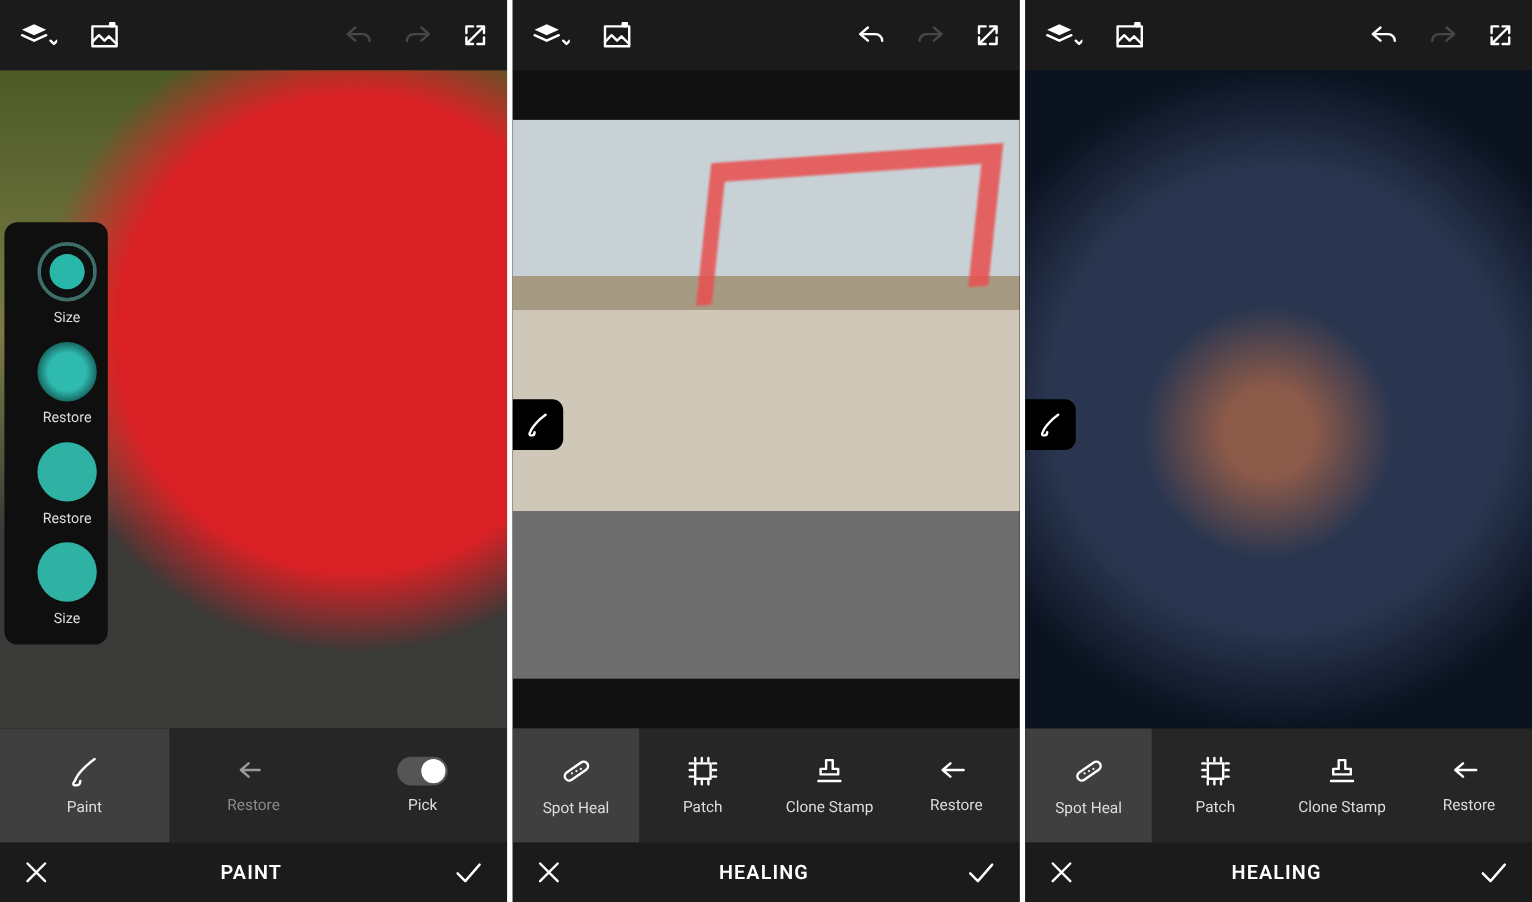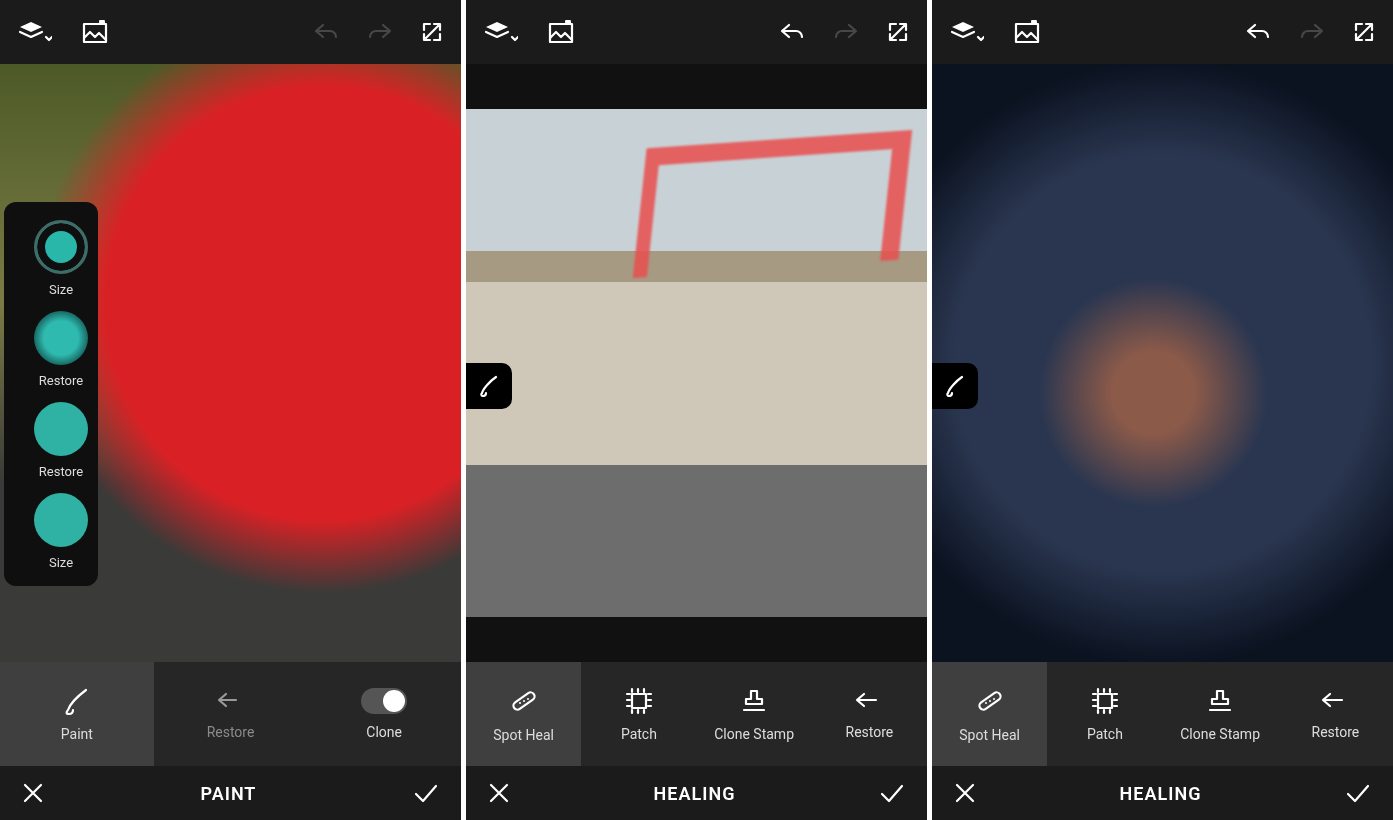--- a/index.html
+++ b/index.html
@@ -219,21 +219,21 @@
     <div class="tool muted">
       <span class="icon">
         <svg width="30" height="26" viewBox="0 0 30 26">
             <path d="M10 6 L3 12 L10 18 M3 12 H20 a7 7 0 0 1 0 0" class="stroke-g"></path>
           </svg>
       </span>
       <span>Restore</span>
     </div>
     <div class="tool">
       <div class="toggle"></div>
-      <span>Clone</span>
+      <span>Pick</span>
     </div>
   </div>
 
   <div class="footer">
     <span class="icon">
       <svg width="22" height="22" viewBox="0 0 22 22">
           <path d="M3 3 L19 19 M19 3 L3 19" class="stroke-w"></path>
         </svg>
     </span>
     <span class="title">PAINT</span>

